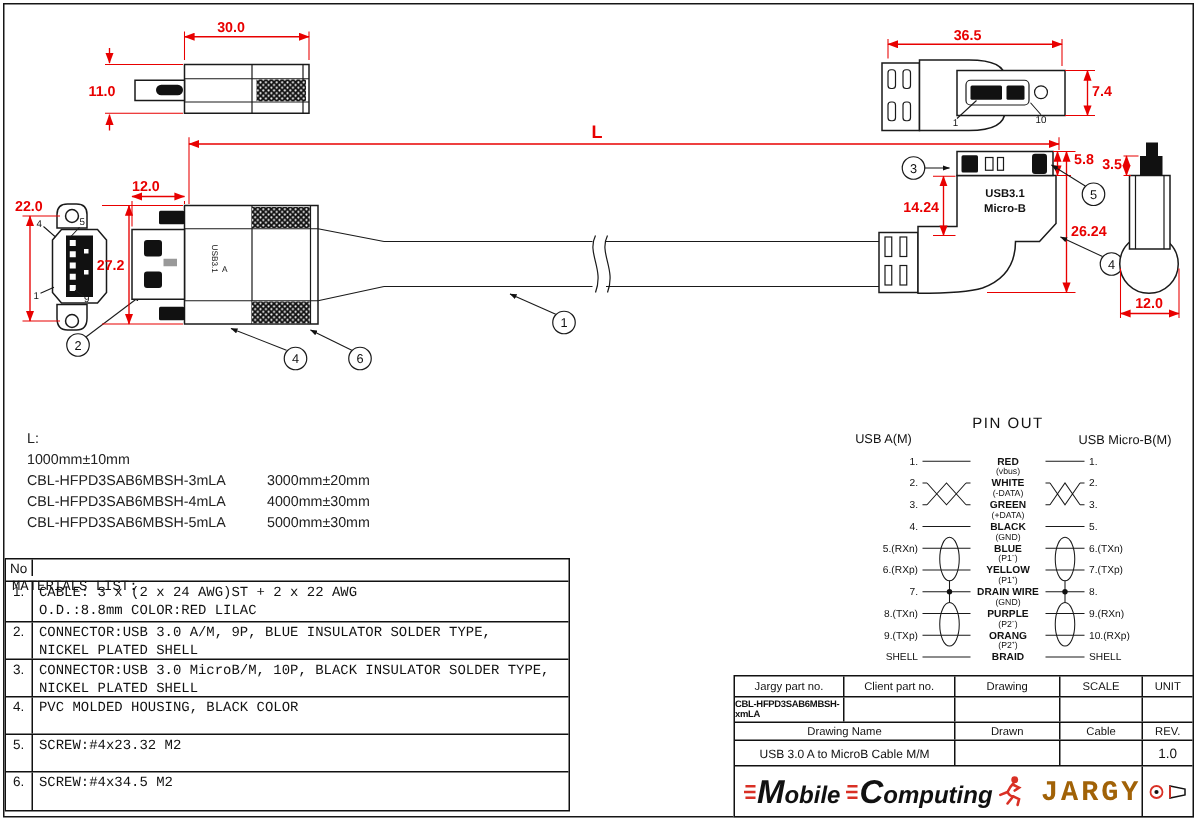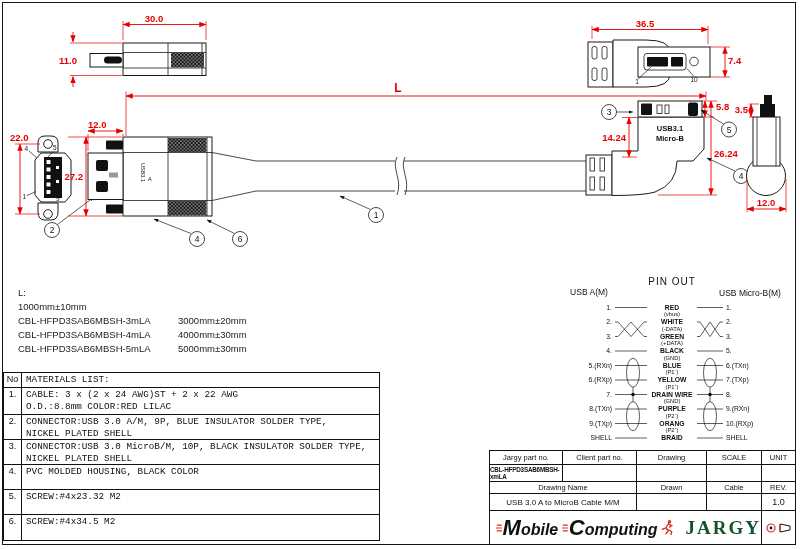--- a/index.html
+++ b/index.html
@@ -30,41 +30,41 @@
   .red { fill:none; stroke:#e80000; stroke-width:.9; }
   .redx{ fill:none; stroke:#e80000; stroke-width:.7; }
 
   .lt { position:absolute; left:18px; top:286px; font-size:9.5px; color:#222; line-height:14px; }
   .lt-row { display:flex; }
   .lt-part { width:160px; }
 
   .mat { position:absolute; left:3px; top:372px; width:377px; border:1px solid #111;
          box-sizing:border-box; color:#111; background:#fff; }
   .mat-row { display:flex; border-top:1px solid #111; box-sizing:border-box; }
-  .mat-row:first-child { border-top:none; }
+  .mat-row:first-child { border-top:none;flex-direction:column; }
   .mat-no { width:18px; flex:none; border-right:1px solid #111; font-size:9px;
             text-align:center; padding-top:1px; box-sizing:border-box; }
   .mat-desc { flex:1; font-size:9.3px; line-height:12px; padding:1px 0 0 4px; white-space:pre-line;font-family:Liberation Mono, monospace; }
 
   .tb { position:absolute; left:489px; top:450px; width:307px; height:95px;
         border:1px solid #111; box-sizing:border-box; color:#111; background:#fff; }
   .tb-row { display:flex; border-bottom:1px solid #111; box-sizing:border-box; }
   .tb-row:last-child { border-bottom:none; }
   .tb-c { border-right:1px solid #111; box-sizing:border-box; display:flex;
           align-items:center; justify-content:center; font-size:7.5px; overflow:hidden; }
   .tb-c:last-child { border-right:none; }
   .tb-val { font-weight:700; font-size:6.3px; letter-spacing:-.2px; }
   .tb-mm  { font-size:9px;margin-top:36px; }
   .tb-name{ font-size:8px; }
   .tb-rev { font-size:9px; }
   .logo-cell { display:flex; align-items:center; padding-left:6px; justify-content:space-between; }
   .brand { font-style:italic; font-weight:700; font-size:16px; color:#111; display:inline-block; }
   .brand::first-letter { font-size:22px; }
-  .jargy { font-family:Liberation Serif, serif; font-weight:700; font-size:19px;
-           color:#14532d; letter-spacing:2px; margin-left:12px; }
+  .jargy { font-family:Liberation Mono, monospace; font-weight:700; font-size:19px;
+           color:#a16207; letter-spacing:2px; margin-left:12px; }
 </style>
 </head>
 <body>
 
 <div id="page">
   <div class="frame"></div>
 
   <svg width="800" height="450" viewBox="0 0 800 450">
     <defs>
       <pattern id="kn" patternUnits="userSpaceOnUse" width="3.6" height="3.6">

